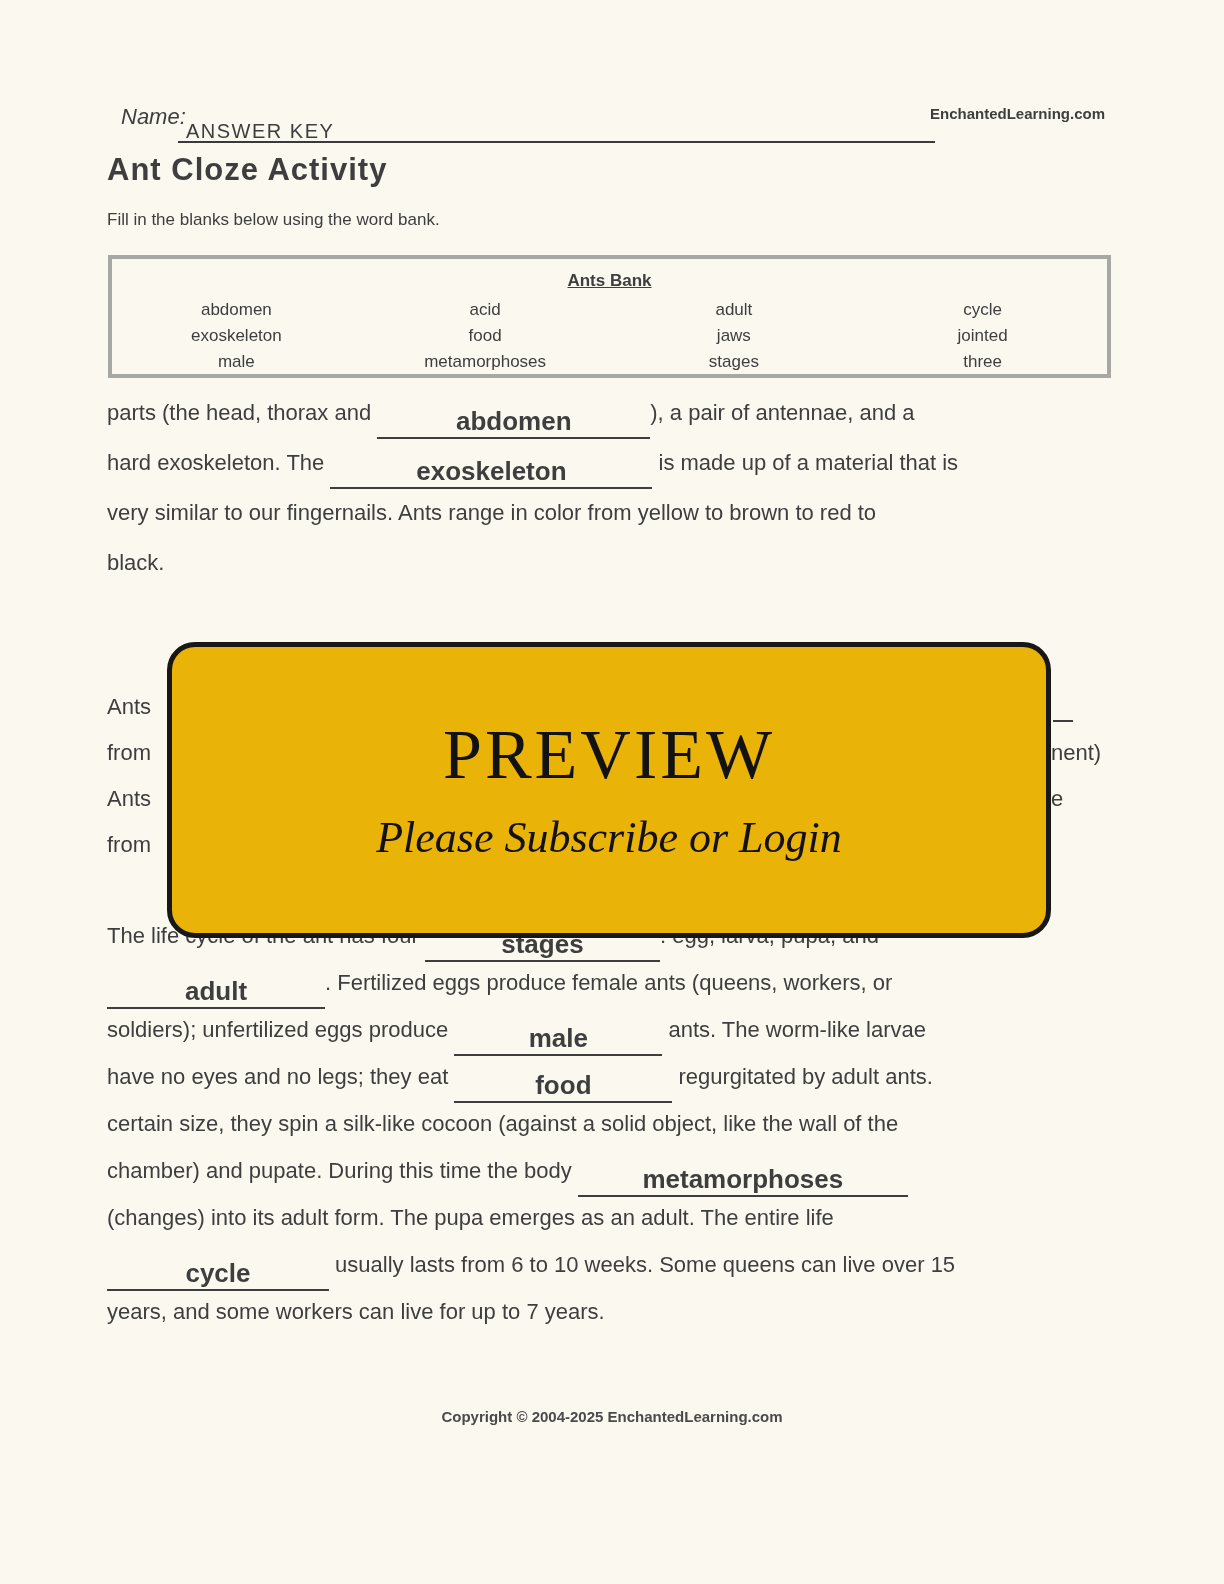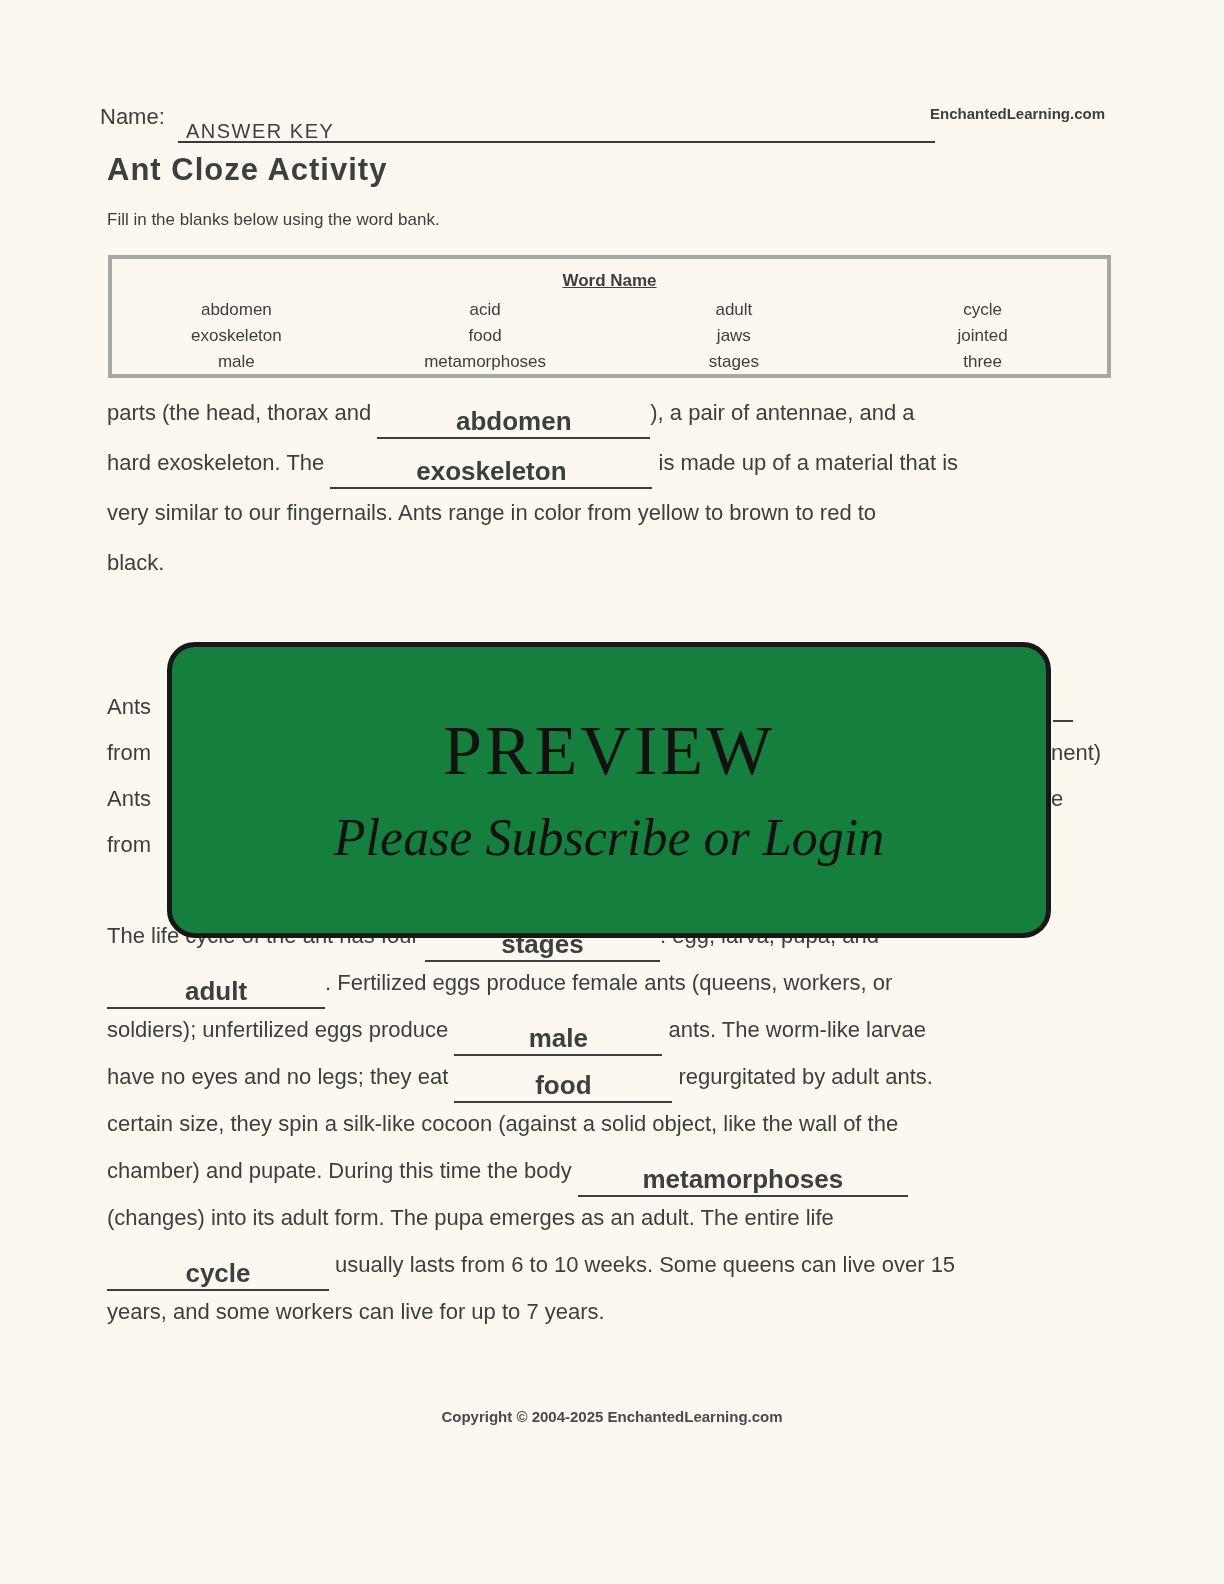--- a/index.html
+++ b/index.html
@@ -3,21 +3,21 @@
 <meta charset="utf-8">
 <style>
   html,body { margin:0; padding:0; }
   .page {
     position:relative; width:1224px; height:1584px;
     background:#faf8ef; color:#3e3e3e;
     font-family:"Liberation Sans", sans-serif;
     overflow:hidden;
   }
   
-  .name-label { position:absolute; left:100px; top:104px; font-size:22px; }
+  .name-label { position:absolute; left:121px; top:104px; font-size:22px;font-style:italic; }
   .name-value { position:absolute; left:186px; top:120px; font-size:20px; letter-spacing:1.5px; }
   .name-line  { position:absolute; left:178px; top:108px; width:757px; height:33px; border-bottom:2px solid #3a3a3a; }
   .site       { position:absolute; right:119px; top:105px; font-size:15px; font-weight:bold; }
   .title      { position:absolute; left:107px; top:152px; font-size:31px; font-weight:bold; letter-spacing:1px; }
   .instructions { position:absolute; left:107px; top:210px; font-size:17px; }
   
   .word-bank { position:absolute; left:108px; top:255px; width:1003px; height:123px;
                border:4px solid #a7a7a3; box-sizing:border-box; }
   .wb-title  { text-align:center; margin-top:12px; font-weight:bold; text-decoration:underline; font-size:17px; }
   .wb-grid   { display:grid; grid-template-columns:repeat(4,1fr); row-gap:6px; margin-top:9px;
@@ -32,42 +32,42 @@
   .blank { display:inline-block; text-align:center; font-weight:bold; font-size:26px;
            border-bottom:2px solid #3e3e3e; vertical-align:-10px; height:36px; line-height:36px;
            box-sizing:border-box; }
   
   .hidden-p { position:absolute; left:107px; top:684px; width:1010px; font-size:22px; z-index:1; }
   .hline { position:relative; height:46px; line-height:46px; }
   .rfrag { position:absolute; left:944px; top:0; }
   .dash  { position:absolute; left:946px; top:10px; width:20px; height:26px; border-bottom:2px solid #3e3e3e; }
   
   .preview { position:absolute; left:167px; top:642px; width:884px; height:296px;
-             background:#15803d; border:5px solid #171717; border-radius:28px; box-sizing:border-box;
+             background:#eab308; border:5px solid #171717; border-radius:28px; box-sizing:border-box;
              z-index:5; display:flex; flex-direction:column; align-items:center; justify-content:center; gap:26px; }
   .preview-title { font-family:"Liberation Serif", serif; font-size:70px; letter-spacing:3px; color:#121212; line-height:1; }
-  .preview-sub   { font-family:"Liberation Serif", serif; font-style:italic; font-size:52px; color:#121212; line-height:1; }
+  .preview-sub   { font-family:"Liberation Serif", serif; font-style:italic; font-size:44px; color:#121212; line-height:1; }
   
   .footer { position:absolute; left:0; right:0; top:1408px; text-align:center; font-size:15px; color:#4a4a4a;font-weight:bold; }
 </style>
 </head>
 <body>
 
 <div class="page">
 
   <span class="name-label">Name:</span>
   <div class="name-line"></div>
   <span class="name-value">ANSWER KEY</span>
   <span class="site">EnchantedLearning.com</span>
 
   <div class="title">Ant Cloze Activity</div>
   <div class="instructions">Fill in the blanks below using the word bank.</div>
 
   <div class="word-bank">
-    <div class="wb-title">Word Name</div>
+    <div class="wb-title">Ants Bank</div>
     <div class="wb-grid">
         <div>abdomen</div>
         <div>acid</div>
         <div>adult</div>
         <div>cycle</div>
         <div>exoskeleton</div>
         <div>food</div>
         <div>jaws</div>
         <div>jointed</div>
         <div>male</div>

